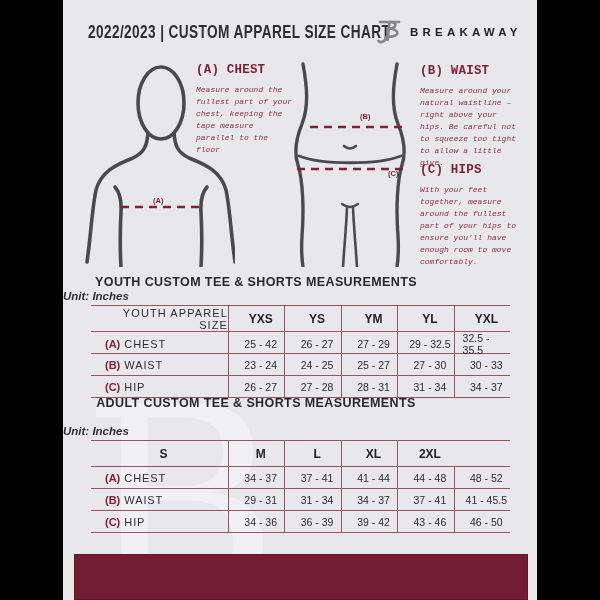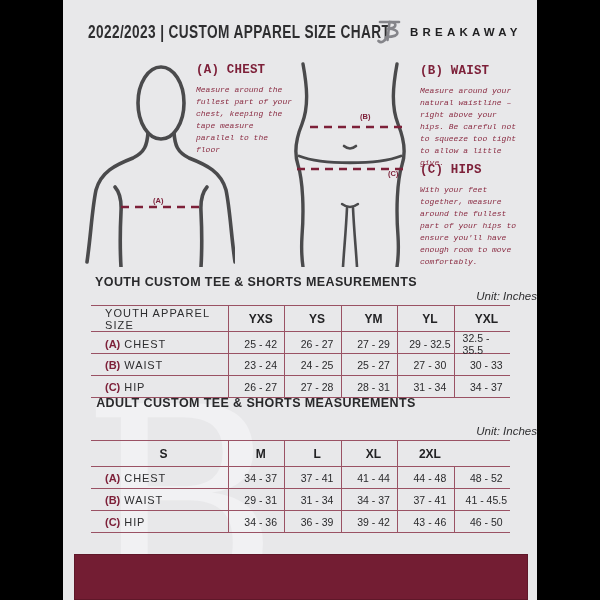--- a/index.html
+++ b/index.html
@@ -27,30 +27,30 @@
   
   .fig{position:absolute;}
   .marker{position:absolute;font-size:7.5px;font-weight:700;color:var(--maroon-text);}
   .guide{position:absolute;font-family:Liberation Mono, monospace;}
   .guide h3{font-size:12.5px;font-weight:700;color:var(--maroon-text);letter-spacing:.2px;}
   .guide p{margin-top:7px;font-size:8px;line-height:12px;font-style:italic;color:var(--maroon-body);}
 
   
   .tbl-title{position:absolute;left:0;width:386px;text-align:center;
     font-size:12.5px;font-weight:700;letter-spacing:.4px;color:#29292b;}
-  .tbl-unit{position:absolute;left:0;width:474px;text-align:right;
-    font-size:11.5px;font-weight:400;font-style:italic;color:#2f2f31;}
+  .tbl-unit{position:absolute;left:0;width:474px;text-align:left;
+    font-size:11.5px;font-weight:700;font-style:italic;color:#2f2f31;}
   .size-table{position:absolute;left:28px;width:419px;border-bottom:1.5px solid var(--line);z-index:1;}
   .tr{display:grid;grid-template-columns:137px repeat(5,1fr);border-top:1.5px solid var(--line);}
   .tr.head{height:26px;}
   .tr.data{height:22px;}
   .td{display:flex;align-items:center;justify-content:center;
     font-size:10.5px;color:#2a2a2c;padding-left:8px;}
   .td:nth-child(n+2){border-left:1.5px solid var(--line);}
-  .td.lbl{justify-content:flex-start;padding-left:14px;}
+  .td.lbl{justify-content:flex-start;padding-left:14px;text-align:right;}
   .tr.head .td.lbl{font-size:11px;letter-spacing:1.1px;color:#2d2d2f;}
   .tr.head .td.size{font-size:12px;font-weight:700;color:#232325;}
   .pfx{font-weight:700;color:var(--maroon-text);margin-right:4px;font-size:11px;}
   .rowword{font-size:11px;letter-spacing:.9px;color:#2d2d2f;}
 
   
   .watermark{position:absolute;left:18px;top:372px;z-index:0;
     font-family:"DejaVu Serif","Liberation Serif",serif;font-size:270px;line-height:1;
     color:#f1f1f3;user-select:none;}
   .footer-bar{position:absolute;left:11px;top:554px;width:454px;height:46px;

